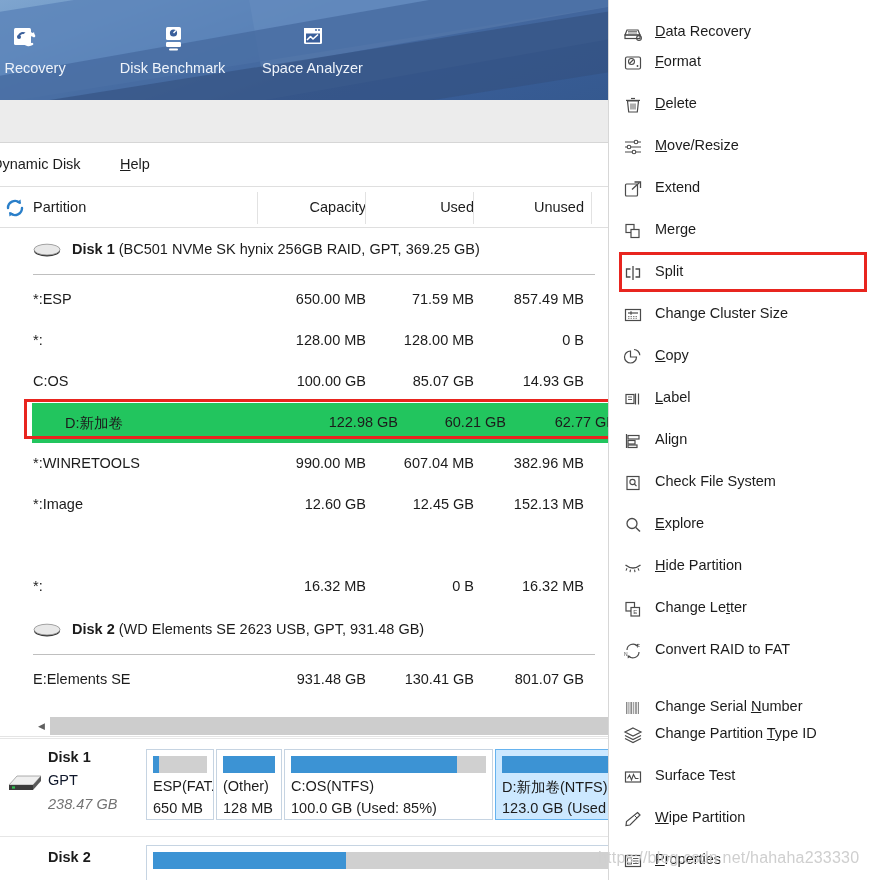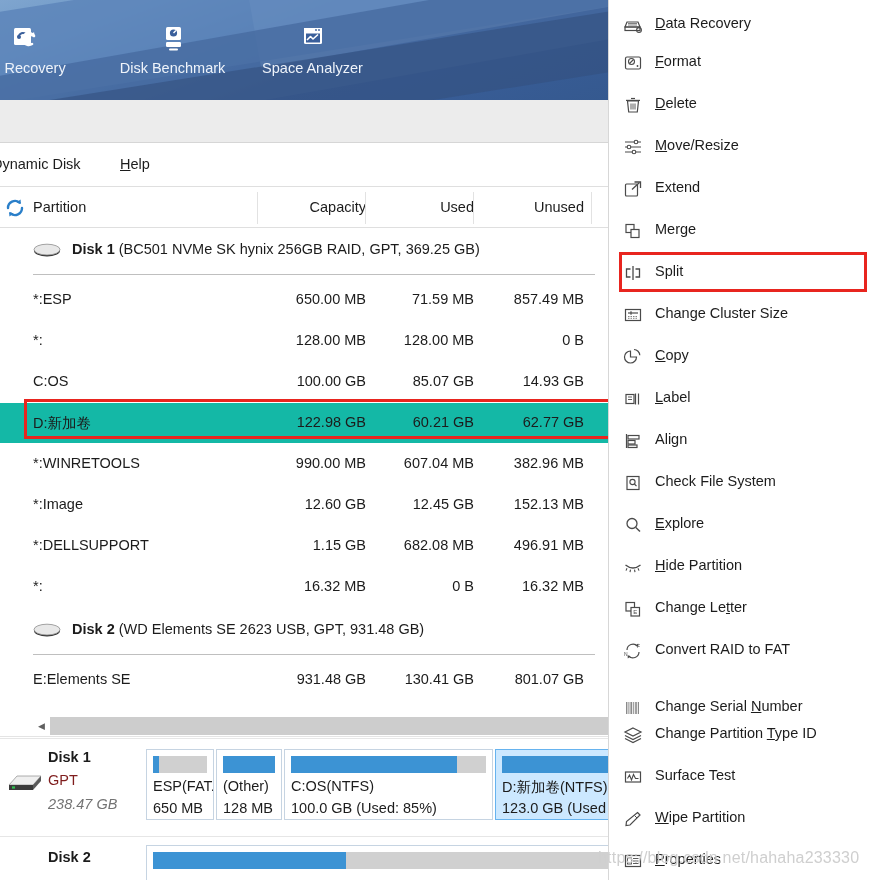--- a/index.html
+++ b/index.html
@@ -79,21 +79,21 @@
   }
   .disk-group .dg-ico { position: absolute; left: 33px; top: 15px; width: 28px; height: 16px; }
   .disk-group .dg-text { position: absolute; left: 72px; top: 13px; white-space: nowrap; }
   .disk-group .dg-text b { font-weight: bold; }
   .group-rule { position: absolute; left: 33px; width: 562px; height: 1px; background: #bfbfbf; }
 
   .prow {
     position: absolute; left: 0; width: 612px; height: 40px;
     font-size: 14.5px; color: #1c1c1c;
   }
-  .prow.sel { background: #14b8a6; }
+  .prow.sel { background: #22c55e; margin-left: 32px; }
   .prow .c-name { position: absolute; left: 33px; top: 11px; white-space: nowrap; }
   .prow .c-num  { position: absolute; top: 11px; text-align: right; white-space: nowrap; }
   .c-cap  { width: 108px; left: 258px; }
   .c-used { width: 108px; left: 366px; }
   .c-unu  { width: 110px; left: 474px; }
 
   
   #hscroll {
     position: absolute; left: 0; top: 715px; width: 612px; height: 22px;
     background: #ffffff;
@@ -107,21 +107,21 @@
     background: #ffffff; color: #606060; font-size: 9px; line-height: 18px; text-align:center;
   }
   #hscroll .botline { position:absolute; left:0; top:21px; width:612px; height:1px; background:#e4e4e4; }
 
   
   #diskmap { position: absolute; left: 0; top: 738px; width: 612px; height: 142px; background: #fff; }
   .dm-block { position: absolute; left: 0; width: 612px; border-top: 1px solid #e6e6e6; }
   .dm-info { position: absolute; left: 0; top: 0; width: 140px; height: 100%; }
   .dm-ico { position: absolute; left: 6px; top: 32px; width: 38px; height: 22px; }
   .dm-title { position: absolute; left: 48px; top: 10px; font-size: 14.5px; font-weight: bold; color:#1c1c1c; }
-  .dm-sub1 { position: absolute; left: 48px; top: 33px; font-size: 14.5px; color:#7f1d1d; }
+  .dm-sub1 { position: absolute; left: 48px; top: 33px; font-size: 14.5px; color:#0f172a; }
   .dm-sub2 { position: absolute; left: 48px; top: 57px; font-size: 14.5px; color:#737373;font-style:italic; }
 
   .part-box {
     position: absolute; top: 10px; height: 71px;
     border: 1px solid #c6d4e2; background: #ffffff; overflow: hidden;
   }
   .part-box.selected { background: #cce8ff; border-color: #66b3ef; }
   .part-bar {
     position: absolute; left: 6px; top: 6px; right: 6px; height: 17px;
     background: #d0d0d0;
@@ -281,26 +281,20 @@
         <span class="c-name">*:WINRETOOLS</span>
         <span class="c-num c-cap">990.00 MB</span>
         <span class="c-num c-used">607.04 MB</span>
         <span class="c-num c-unu">382.96 MB</span>
       </div>
       <div class="prow" style="top:257px;">
         <span class="c-name">*:Image</span>
         <span class="c-num c-cap">12.60 GB</span>
         <span class="c-num c-used">12.45 GB</span>
         <span class="c-num c-unu">152.13 MB</span>
-      </div>
-      <div class="prow" style="top:298px;">
-        <span class="c-name">*:DELLSUPPORT</span>
-        <span class="c-num c-cap">1.15 GB</span>
-        <span class="c-num c-used">682.08 MB</span>
-        <span class="c-num c-unu">496.91 MB</span>
       </div>
       <div class="prow" style="top:339px;">
         <span class="c-name">*:</span>
         <span class="c-num c-cap">16.32 MB</span>
         <span class="c-num c-used">0 B</span>
         <span class="c-num c-unu">16.32 MB</span>
       </div>
 
       <div class="disk-group" style="top:380px;">
         <span class="dg-ico">
@@ -390,21 +384,21 @@
             </span>
         </div>
       </div>
     </div>
 
     <div class="red-box" style="left:24px;top:399px;width:588px;height:40px;"></div>
   </div>
 
   <div id="ctxmenu">
 
-    <div class="ctx-item" style="top:4px;padding-left:40px;">
+    <div class="ctx-item" style="top:12px;padding-left:40px;">
       <span class="ctx-ico">
         <svg viewBox="0 0 20 20" width="20" height="20">
           <path d="M2 12 L4 7 L15 7 L17 12 Z" fill="none" stroke="#4a4a4a" stroke-width="1.2"></path>
           <rect x="2" y="12" width="15" height="3.5" fill="none" stroke="#4a4a4a" stroke-width="1.2"></rect>
           <path d="M5 8.5 h9 M5 10 h9" stroke="#4a4a4a" stroke-width="0.7"></path>
           <circle cx="16" cy="15" r="2.4" fill="none" stroke="#4a4a4a" stroke-width="1.1"></circle>
         </svg>
       </span>
       <span class="ctx-lbl"><u>D</u>ata Recovery</span>
     </div>

